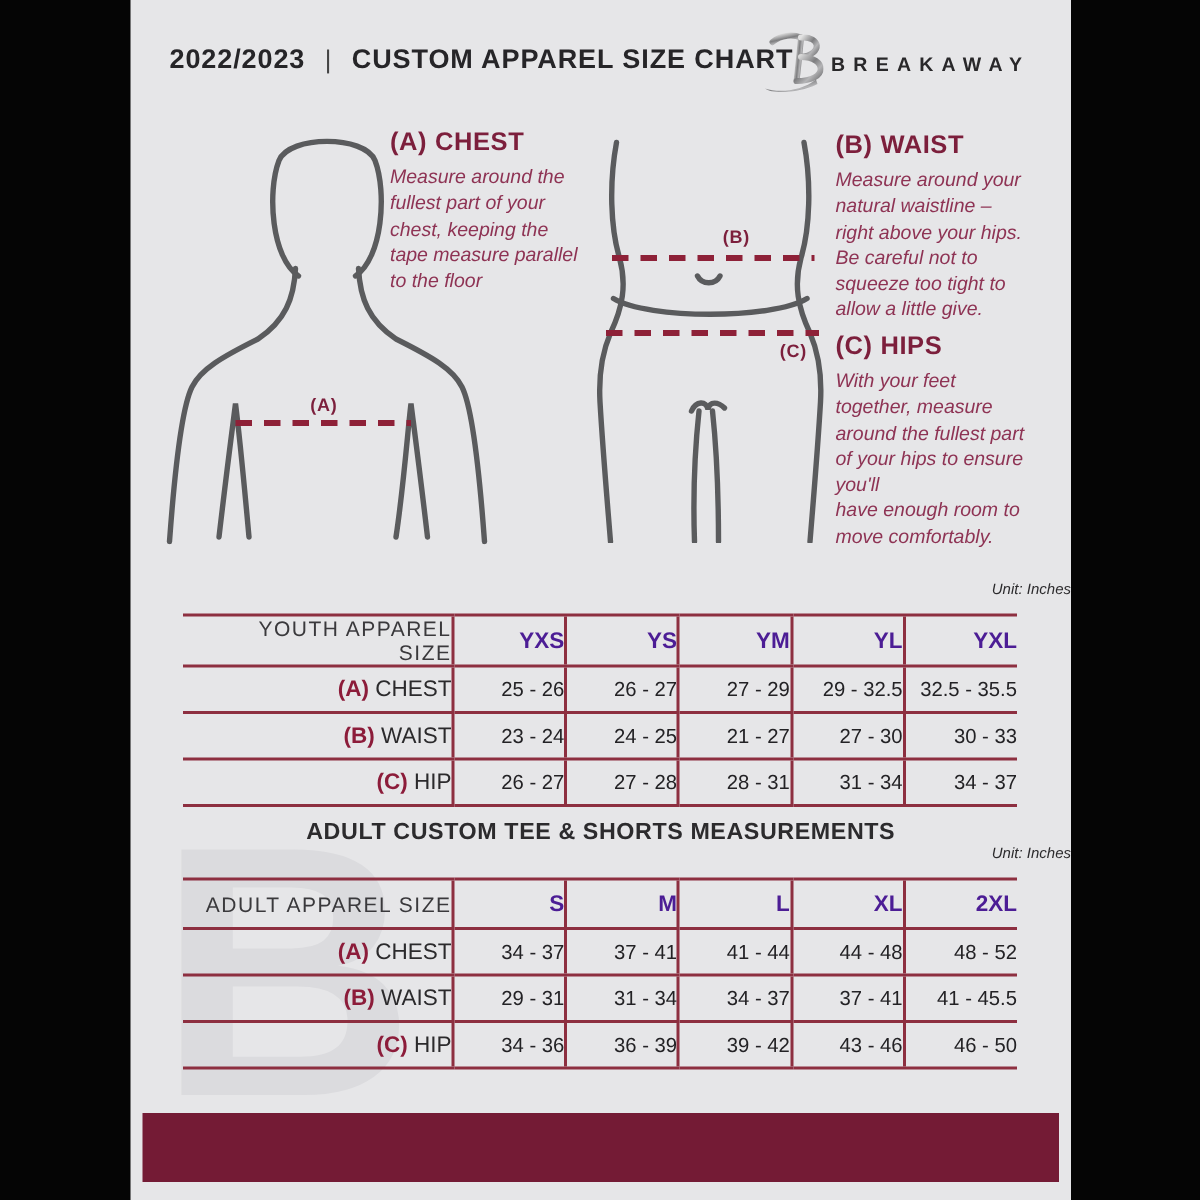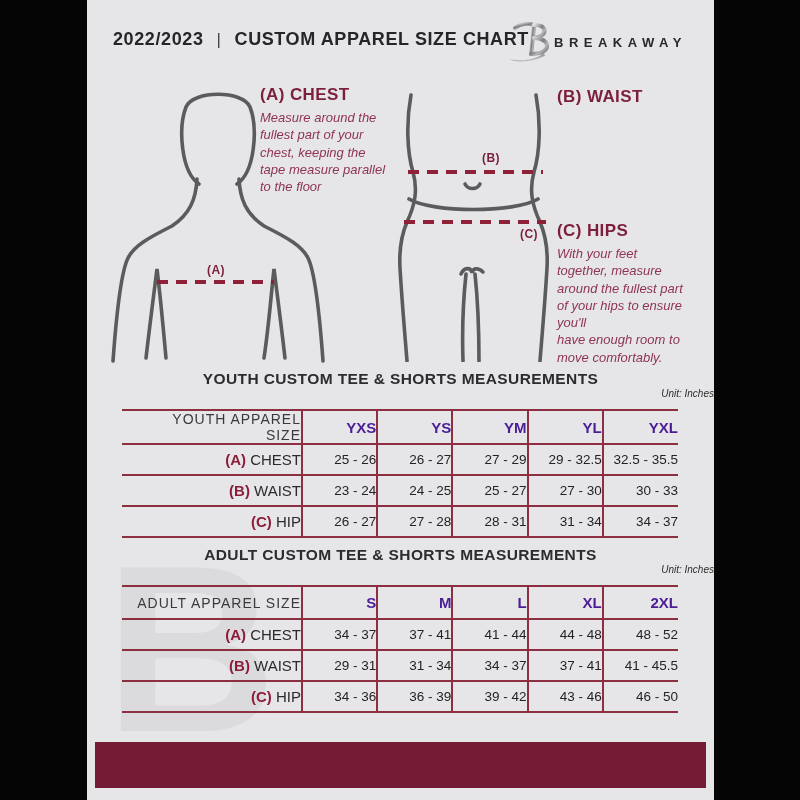--- a/index.html
+++ b/index.html
@@ -111,31 +111,36 @@
       <path d="M461,274 C464,267 471,267 472,273 C473,267 479,268 483,272"></path>
       <path d="M466,274 C463,302 462,332 463,361"></path>
       <path d="M475,274 C478,302 479,332 479,361"></path>
       <line class="dash" x1="408" y1="172" x2="543" y2="172"></line>
       <line class="dash" x1="404" y1="222" x2="546" y2="222"></line>
     </svg>
     <span class="marker" style="left:389px;top:151px;">(B)</span>
     <span class="marker" style="left:427px;top:227px;">(C)</span>
 
     <div class="g-head" style="left:470px;top:87px;">(B) WAIST</div>
+    <div class="g-desc" style="left:470px;top:111px;">Measure around your
+natural waistline –
+right above your hips.
+Be careful not to
+squeeze too tight to
+allow a little give.</div>
 
     <div class="g-head" style="left:470px;top:221px;">(C) HIPS</div>
     <div class="g-desc" style="left:470px;top:245px;">With your feet
 together, measure
 around the fullest part
 of your hips to ensure
 you'll
 have enough room to
 move comfortably.</div>
 
-    <div class="sec-title" style="top:370px;">YOUTH CUSTOM TEE &amp; SHORTS MEASUREMENTS</div>
     <div class="sec-unit" style="top:388px;">Unit: Inches</div>
 
     <table class="size-table" style="top:409px;">
       <colgroup>
           <col class="lc">
           <col>
           <col>
           <col>
           <col>
           <col>
@@ -156,21 +161,21 @@
           <td class="val">25 - 26</td>
           <td class="val">26 - 27</td>
           <td class="val">27 - 29</td>
           <td class="val">29 - 32.5</td>
           <td class="val">32.5 - 35.5</td>
         </tr>
         <tr>
           <td class="lbl-td"><span class="pfx">(B)</span><span> WAIST</span></td>
           <td class="val">23 - 24</td>
           <td class="val">24 - 25</td>
-          <td class="val">25 - 27</td>
+          <td class="val">21 - 27</td>
           <td class="val">27 - 30</td>
           <td class="val">30 - 33</td>
         </tr>
         <tr>
           <td class="lbl-td"><span class="pfx">(C)</span><span> HIP</span></td>
           <td class="val">26 - 27</td>
           <td class="val">27 - 28</td>
           <td class="val">28 - 31</td>
           <td class="val">31 - 34</td>
           <td class="val">34 - 37</td>

